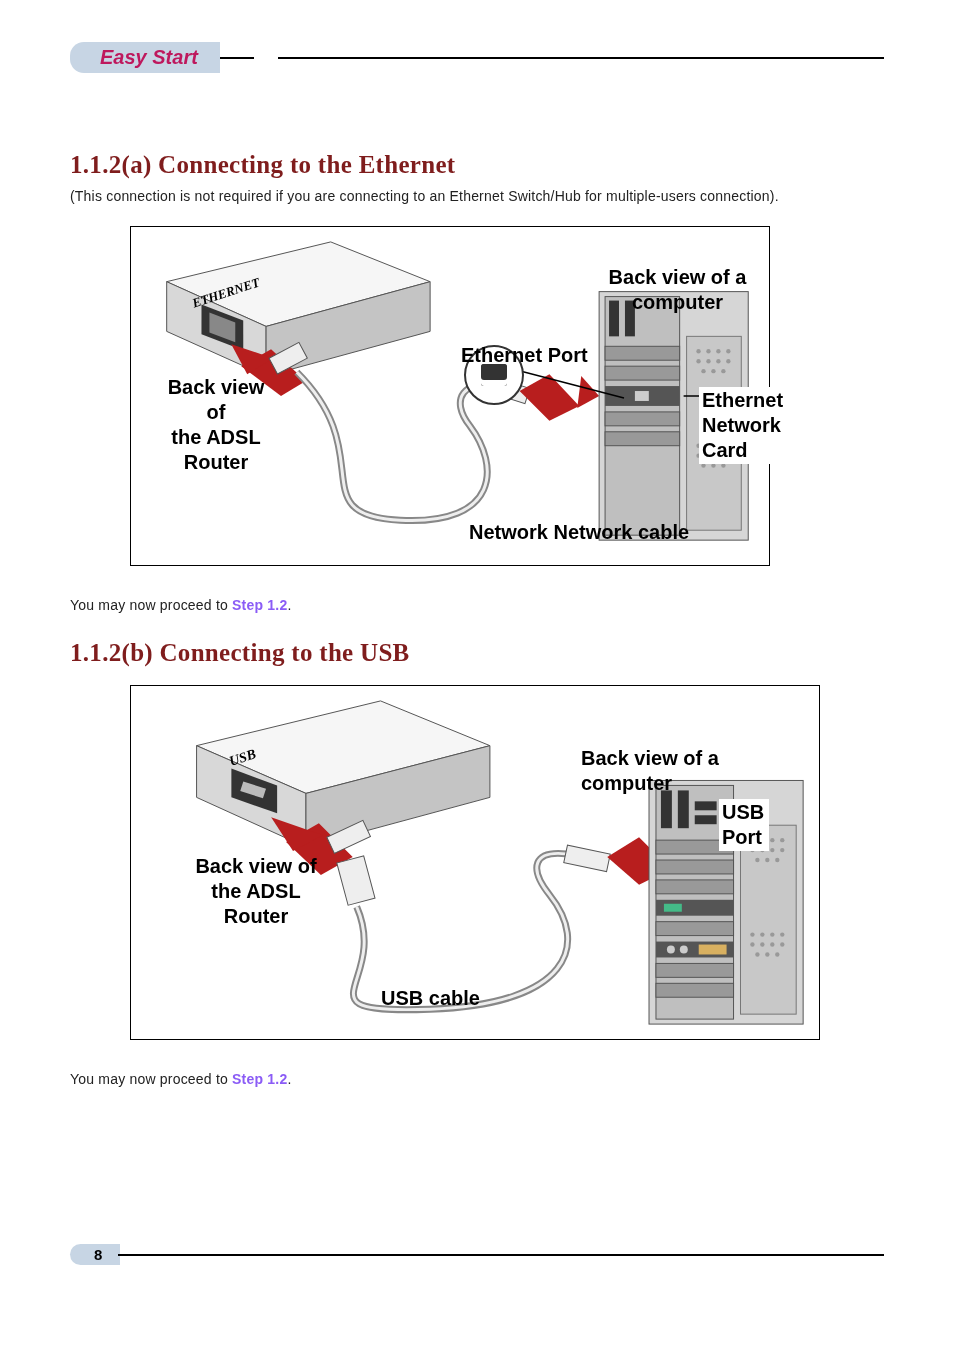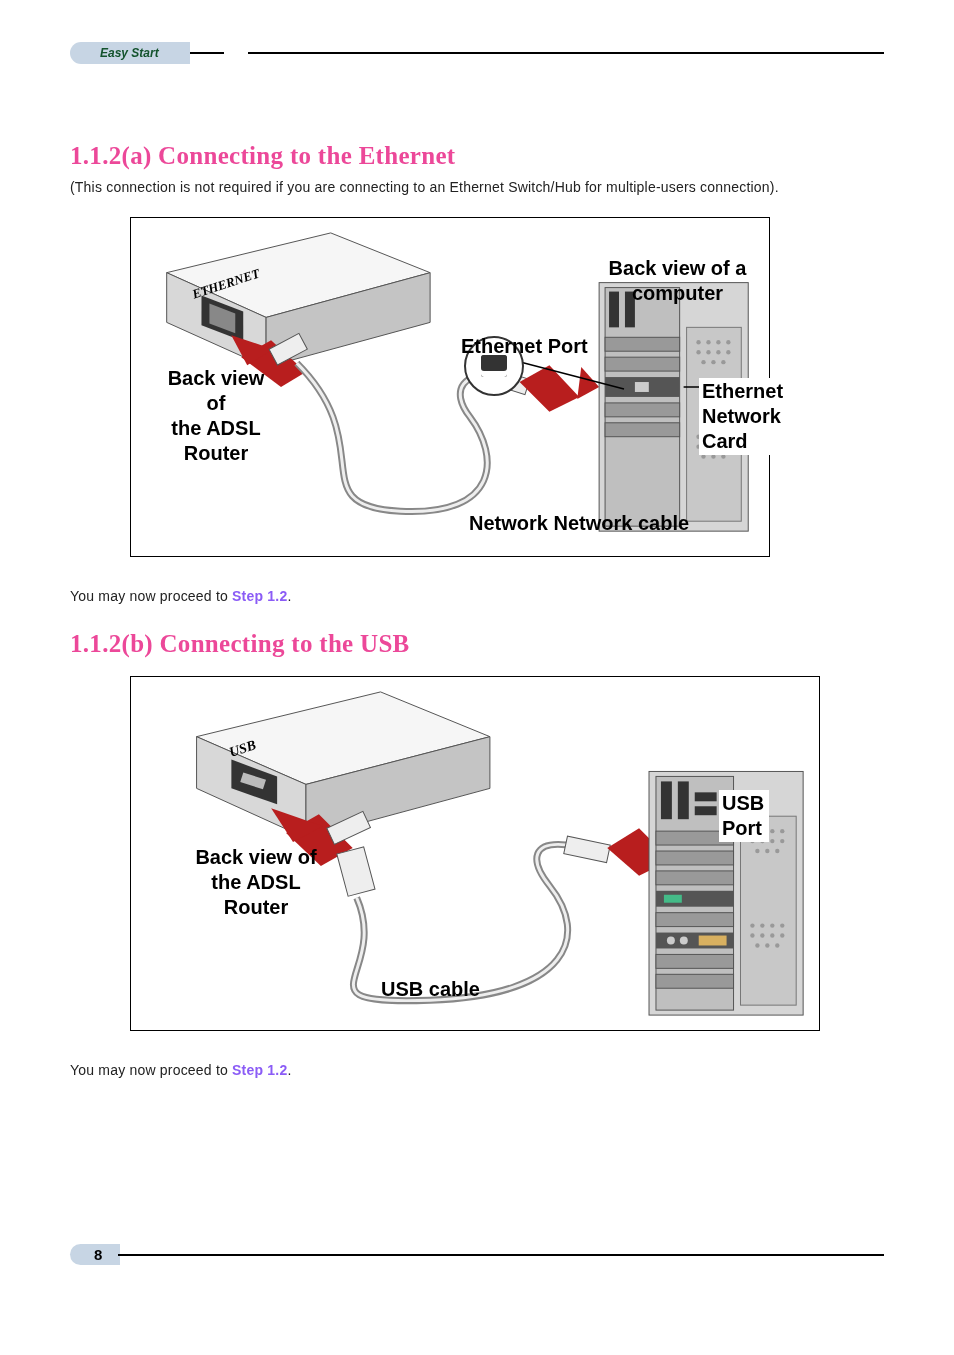--- a/index.html
+++ b/index.html
@@ -15,43 +15,43 @@
   .header-row {
     display: flex;
     align-items: center;
     margin-bottom: 78px;
   }
   .header-pill {
     background: #c7d5e4;
     border-radius: 14px 0 0 14px;
     padding: 4px 22px 4px 30px;
     font-weight: bold;
-    font-size: 12px;
+    font-size: 20px;
     font-style: italic;
-    color: #14532d;
+    color: #be185d;
     margin-right: 0;
     position: relative;
     min-width: 120px;
   }
   .header-line-short {
     height: 2px;
     width: 36px;
     background: #000;
     margin-left: -2px;
   }
   .header-line-long {
     height: 2px;
     flex: 1;
     background: #000;
     margin-left: 24px;
   }
   .section-title {
     font-family: "Times New Roman", Georgia, serif;
     font-weight: bold;
-    color: #ec4899;
+    color: #7f1d1d;
     font-size: 25px;
     margin-bottom: 8px;
     margin-top: 28px;
     letter-spacing: 0.3px;
   }
   .body-text {
     font-family: Helvetica, Arial, sans-serif;
     font-size: 14px;
     color: #222;
     line-height: 1.35;
@@ -296,20 +296,22 @@
         <circle cx="654" cy="260" r="2.2"></circle>
       <circle cx="629" cy="270" r="2.2"></circle>
         <circle cx="639" cy="270" r="2.2"></circle>
         <circle cx="649" cy="270" r="2.2"></circle>
     </g>
   </svg>
 
   <div class="diag-label" style="left:98px; top:63px; transform:rotate(-18deg); font-style:italic; font-family:'Comic Sans MS',cursive; font-size:14px;">USB</div>
   <div class="diag-label" style="left:55px; top:168px; width:140px;"><span style="white-space:pre-line">Back view of
 the ADSL Router</span></div>
+  <div class="diag-label" style="left:450px; top:60px; width:140px; text-align:left;"><span style="white-space:pre-line">Back view of a
+computer</span></div>
   <div class="diag-label bg" style="left:588px; top:113px; width:50px; text-align:left;"><span style="white-space:pre-line">USB
 Port</span></div>
   <div class="diag-label" style="left:250px; top:300px;text-align:center;">USB cable</div>
 </div>
 
 <p class="body-text">
   <span>You may now proceed to </span><span class="step-ref">Step 1.2</span><span>.</span>
 </p>
 
 <div class="footer-row">

